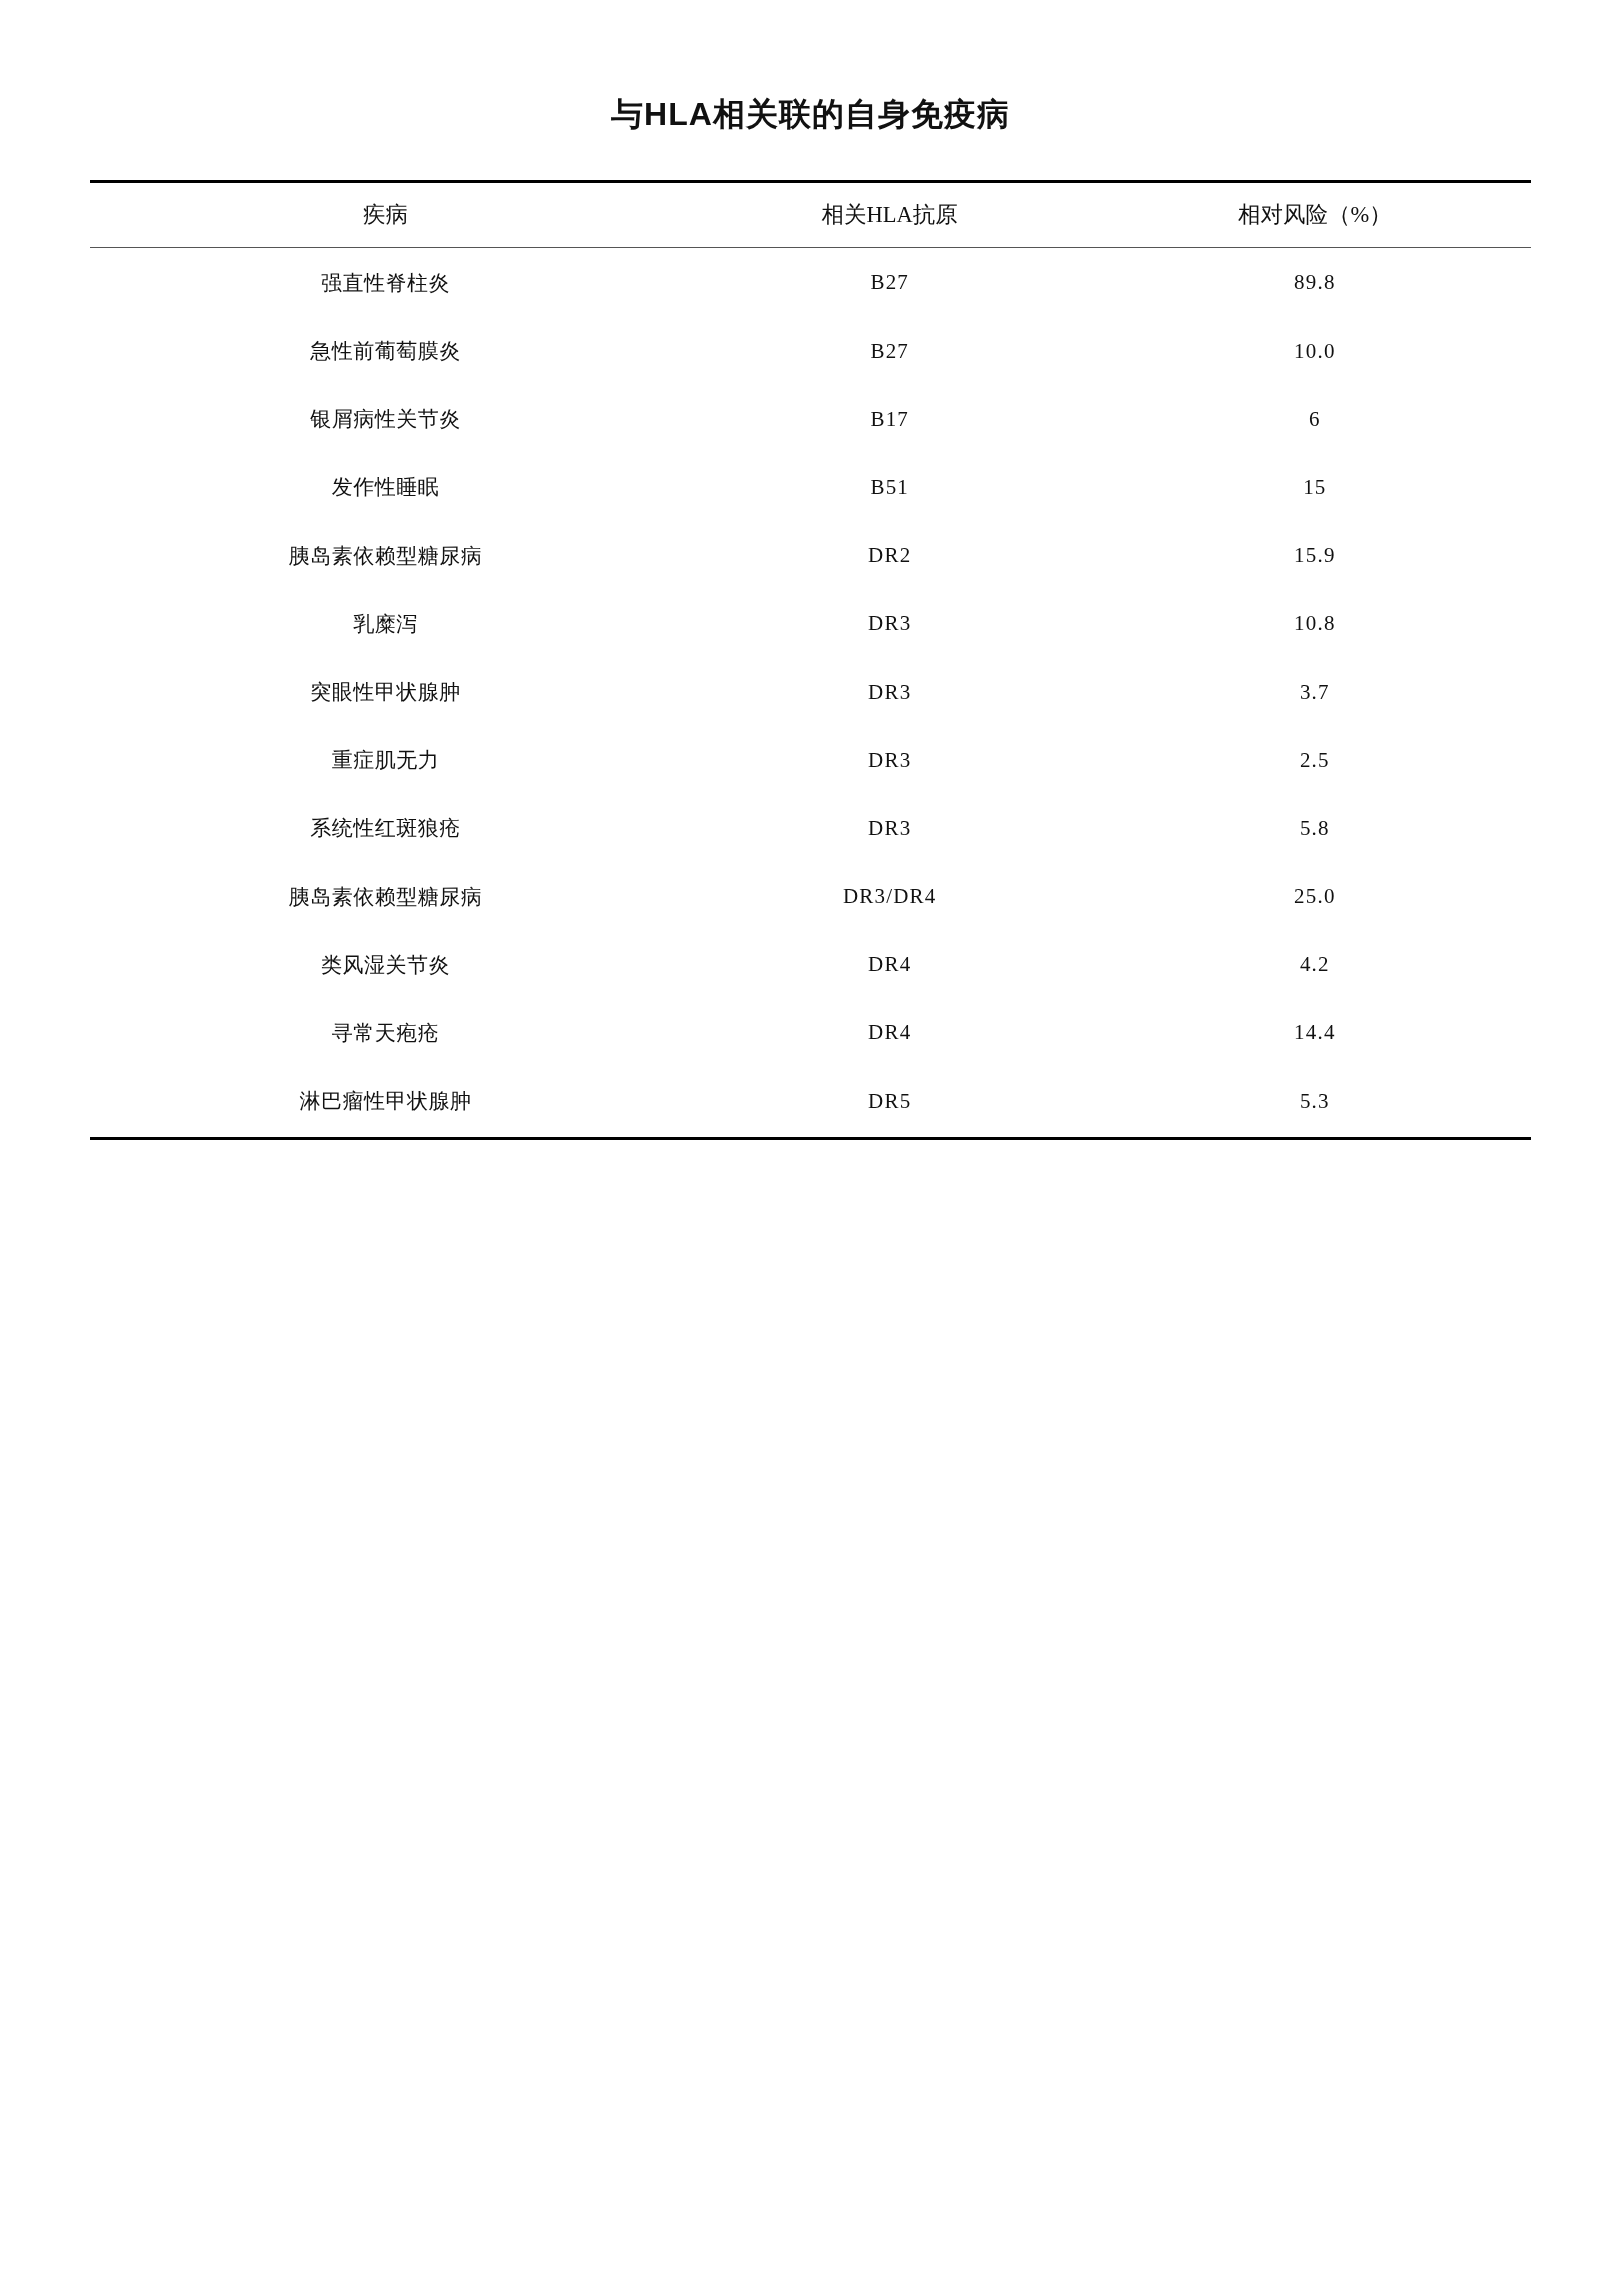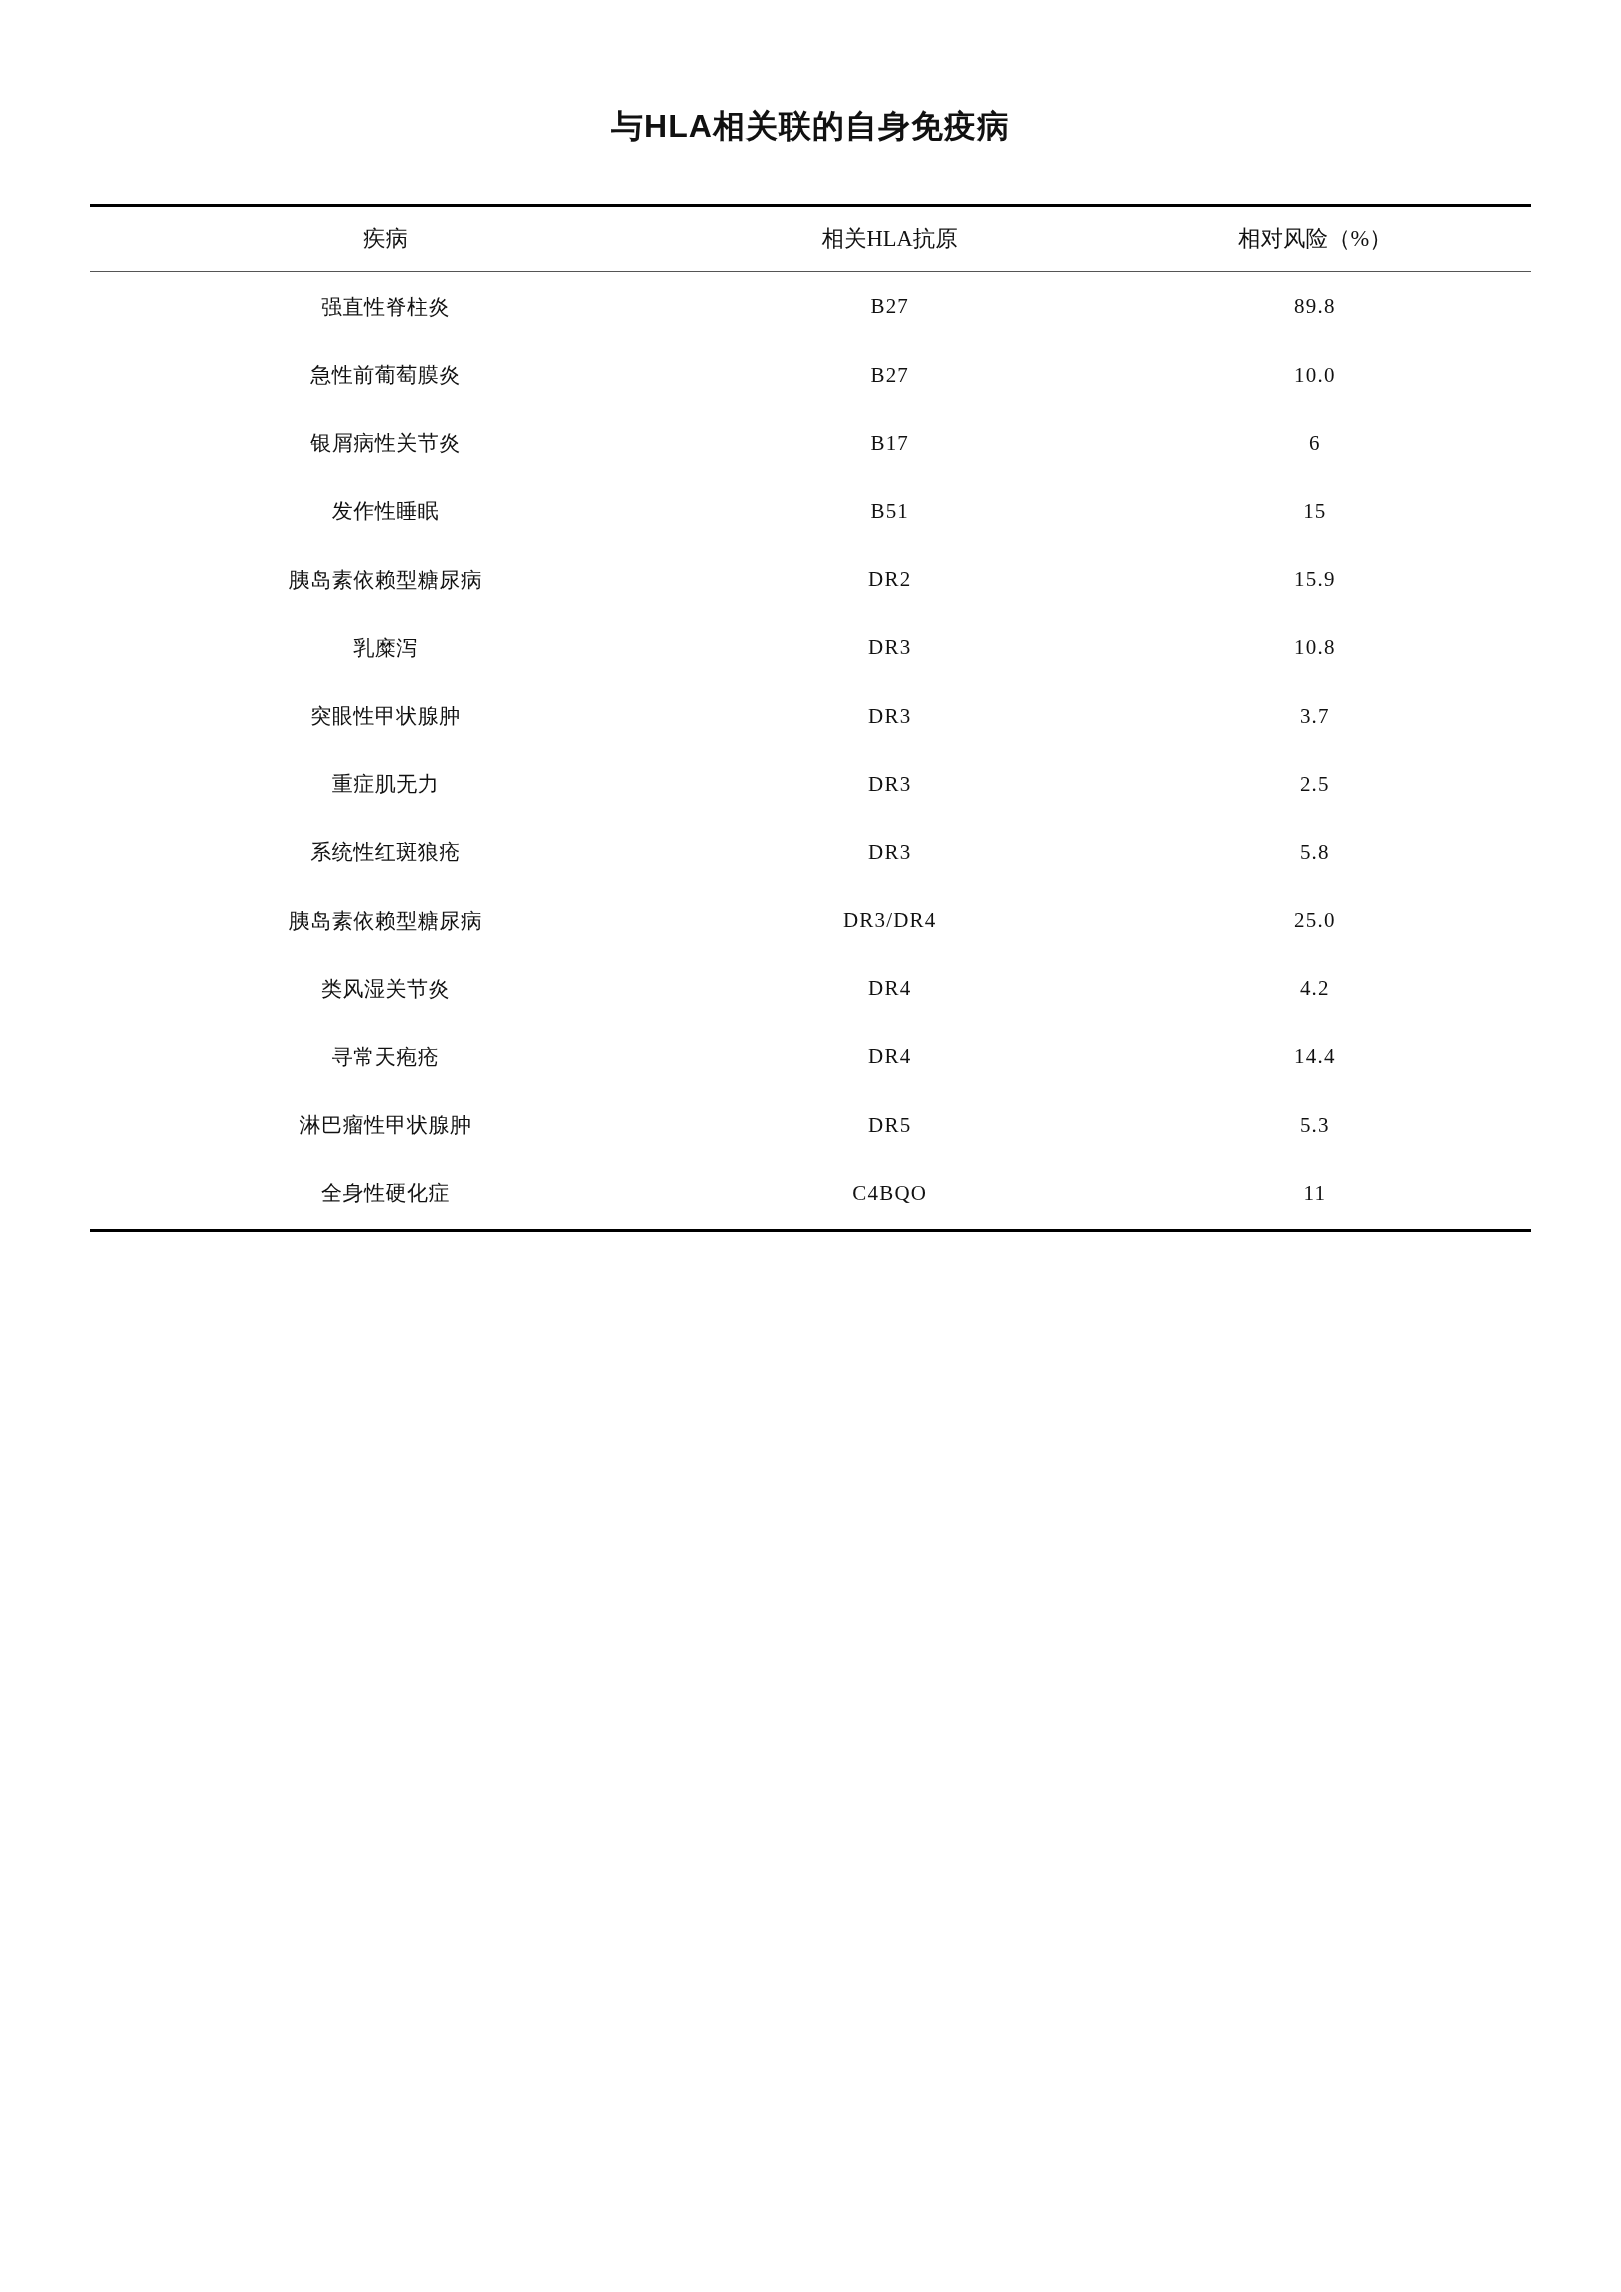--- a/index.html
+++ b/index.html
@@ -20,21 +20,21 @@
     width: 1621px;
     height: 2293px;
     box-sizing: border-box;
     padding: 0;
   }
   .doc-title {
     text-align: center;
     font-size: 32px;
     font-weight: bold;
     letter-spacing: 1px;
-    margin: 12px;
+    margin: 0;
     padding-top: 93px;
     font-family: "Liberation Sans", "DejaVu Sans", sans-serif;
   }
   .table-wrap {
     margin: 0 auto;
     padding-top: 43px;
     width: 1441px;
   }
   table.hla-table {
     width: 100%;
@@ -160,24 +160,19 @@
           <tr>
             <td class="disease">寻常天疱疮</td>
             <td class="antigen">DR4</td>
             <td class="risk">14.4</td>
           </tr>
           <tr>
             <td class="disease">淋巴瘤性甲状腺肿</td>
             <td class="antigen">DR5</td>
             <td class="risk">5.3</td>
           </tr>
-          <tr>
-            <td class="disease">全身性硬化症</td>
-            <td class="antigen">C4BQO</td>
-            <td class="risk">11</td>
-          </tr>
         </tbody>
     </table>
     <div class="table-bottom-rule"></div>
   </div>
 
 </div>
 
 
 </body></html>

